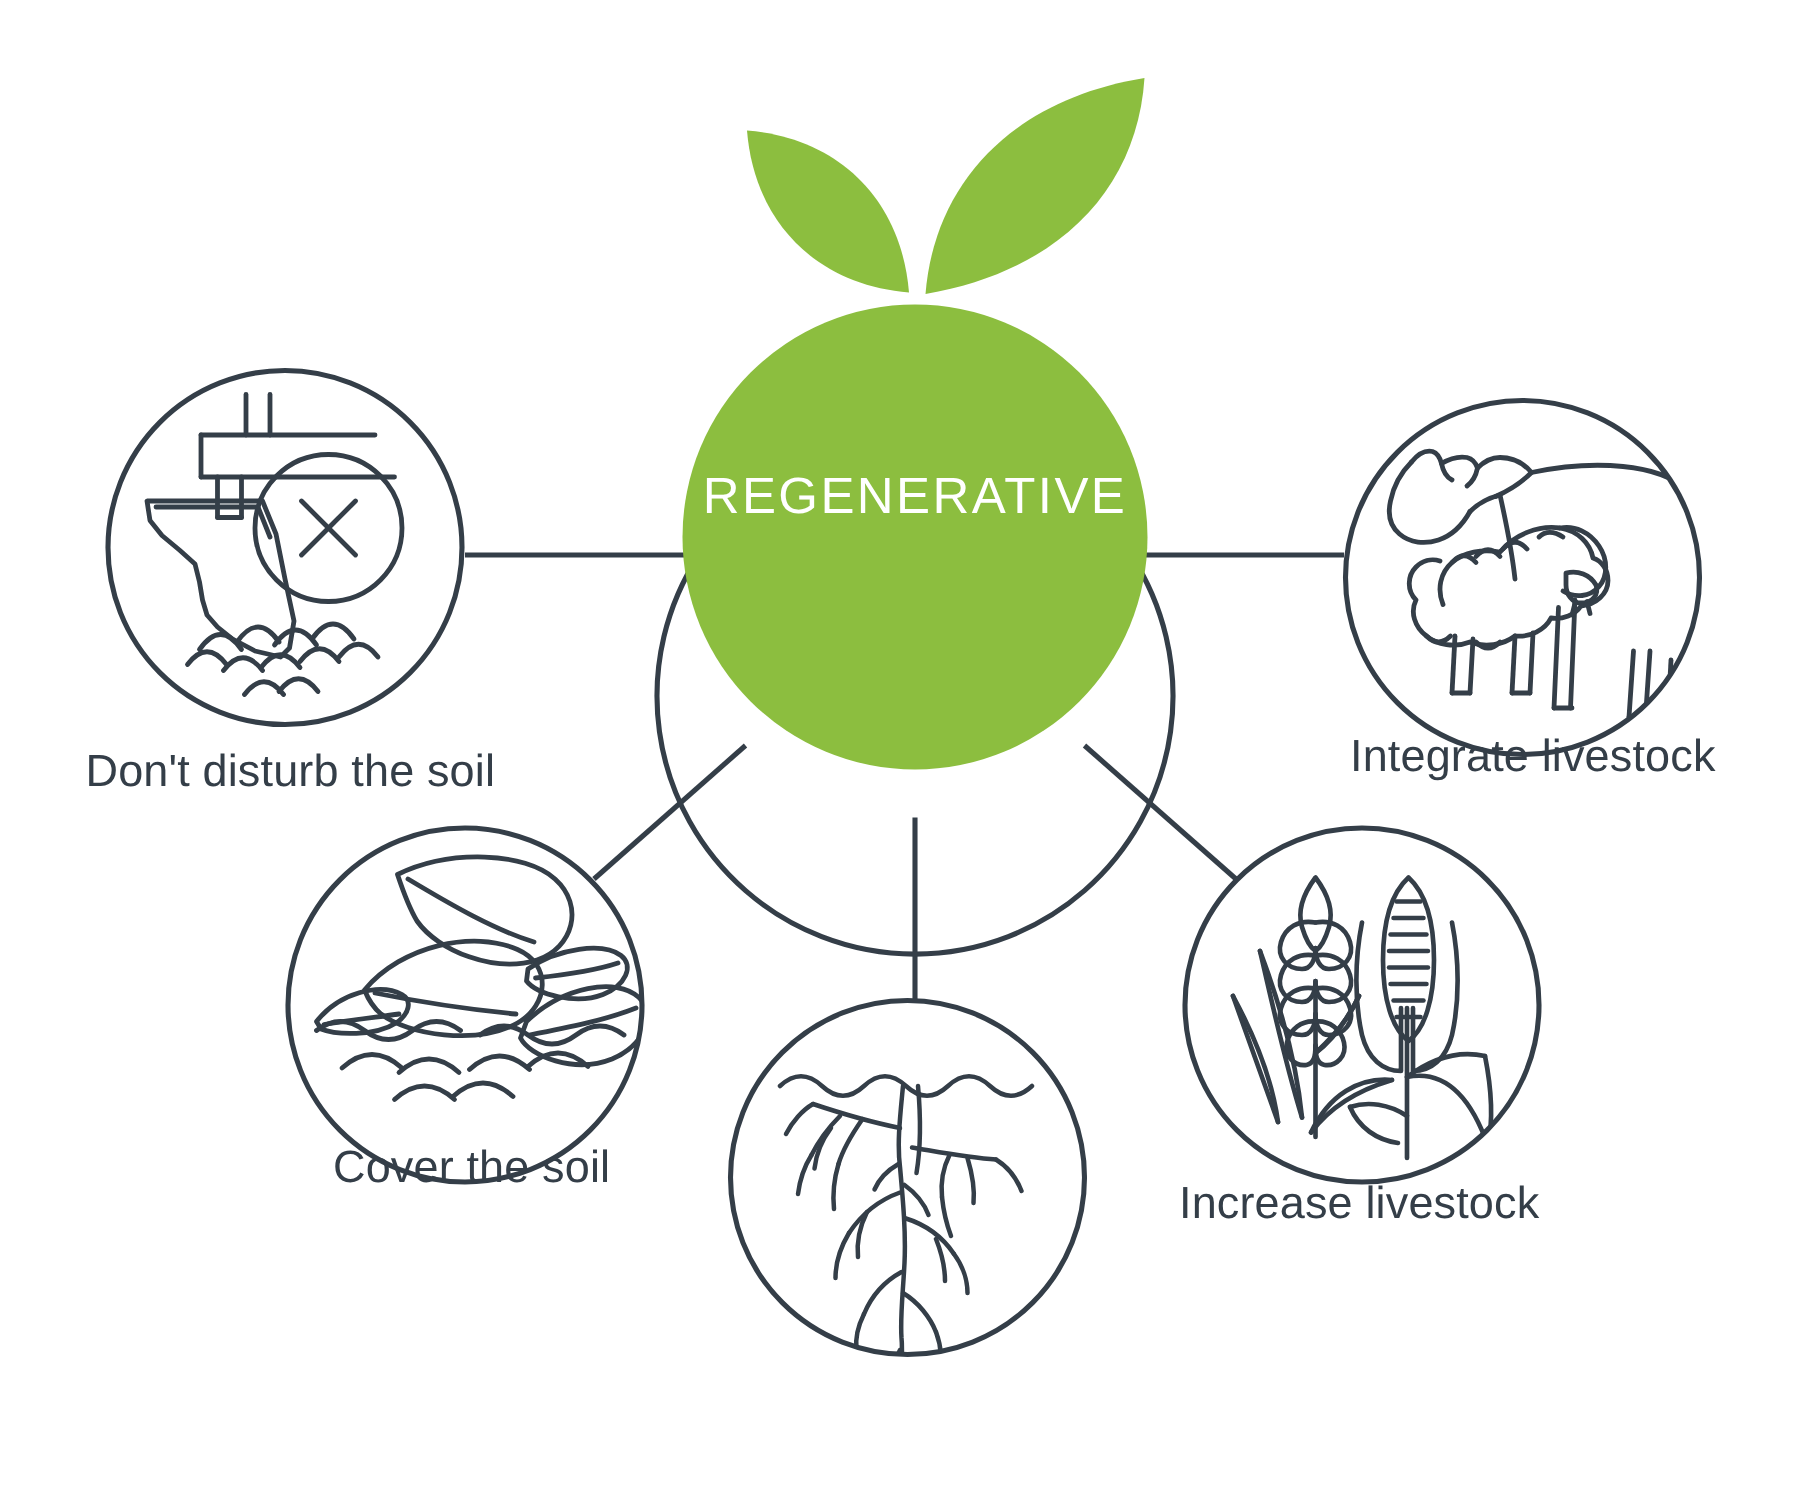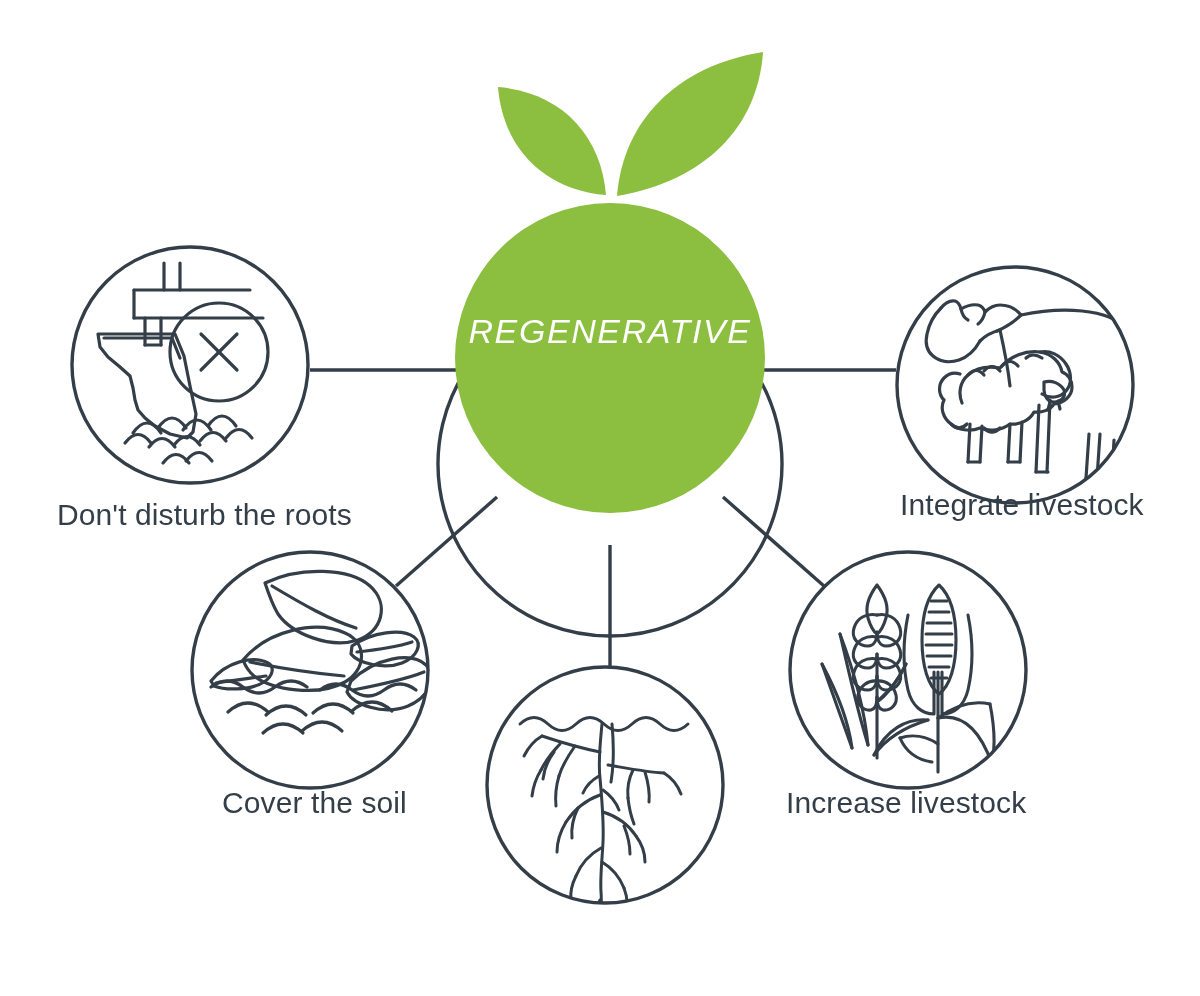--- a/index.html
+++ b/index.html
@@ -41,21 +41,20 @@
     left: 455px;
     top: 310px;
     width: 310px;
     text-align: center;
     color: #ffffff;
     font-size: 34px;
     line-height: 43px;
     letter-spacing: 1.6px;
     font-weight: 400;
     font-family: "Liberation Sans", "DejaVu Sans", sans-serif;
-    font-style: italic;
   }
   .center-title span { display: block; }
 </style>
 </head>
 <body>
 
 <div id="infographic">
 
   <svg id="diagram-svg" viewBox="0 0 1200 996">
     <defs>
@@ -407,22 +406,22 @@
         <path d="M 951 424 q 8 8 16 0"></path>
         <path d="M 984 428 q 8 8 16 0"></path>
       </g>
     </g>
   </svg>
 
   <div class="center-title">
     <span>REGENERATIVE</span>
   </div>
 
-  <div class="label-text" style="left:57px; top:498px;">Don't disturb the roots</div>
-
-  <div class="label-text" style="left:222px; top:786px;">Cover the soil</div>
+  <div class="label-text" style="left:57px; top:498px;">Don't disturb the soil</div>
+
+  <div class="label-text" style="left:222px; top:762px;">Cover the soil</div>
 
 
   <div class="label-text" style="left:786px; top:786px;">Increase livestock</div>
 
   <div class="label-text" style="left:900px; top:488px;">Integrate livestock</div>
 
 </div>
 
 </body></html>

